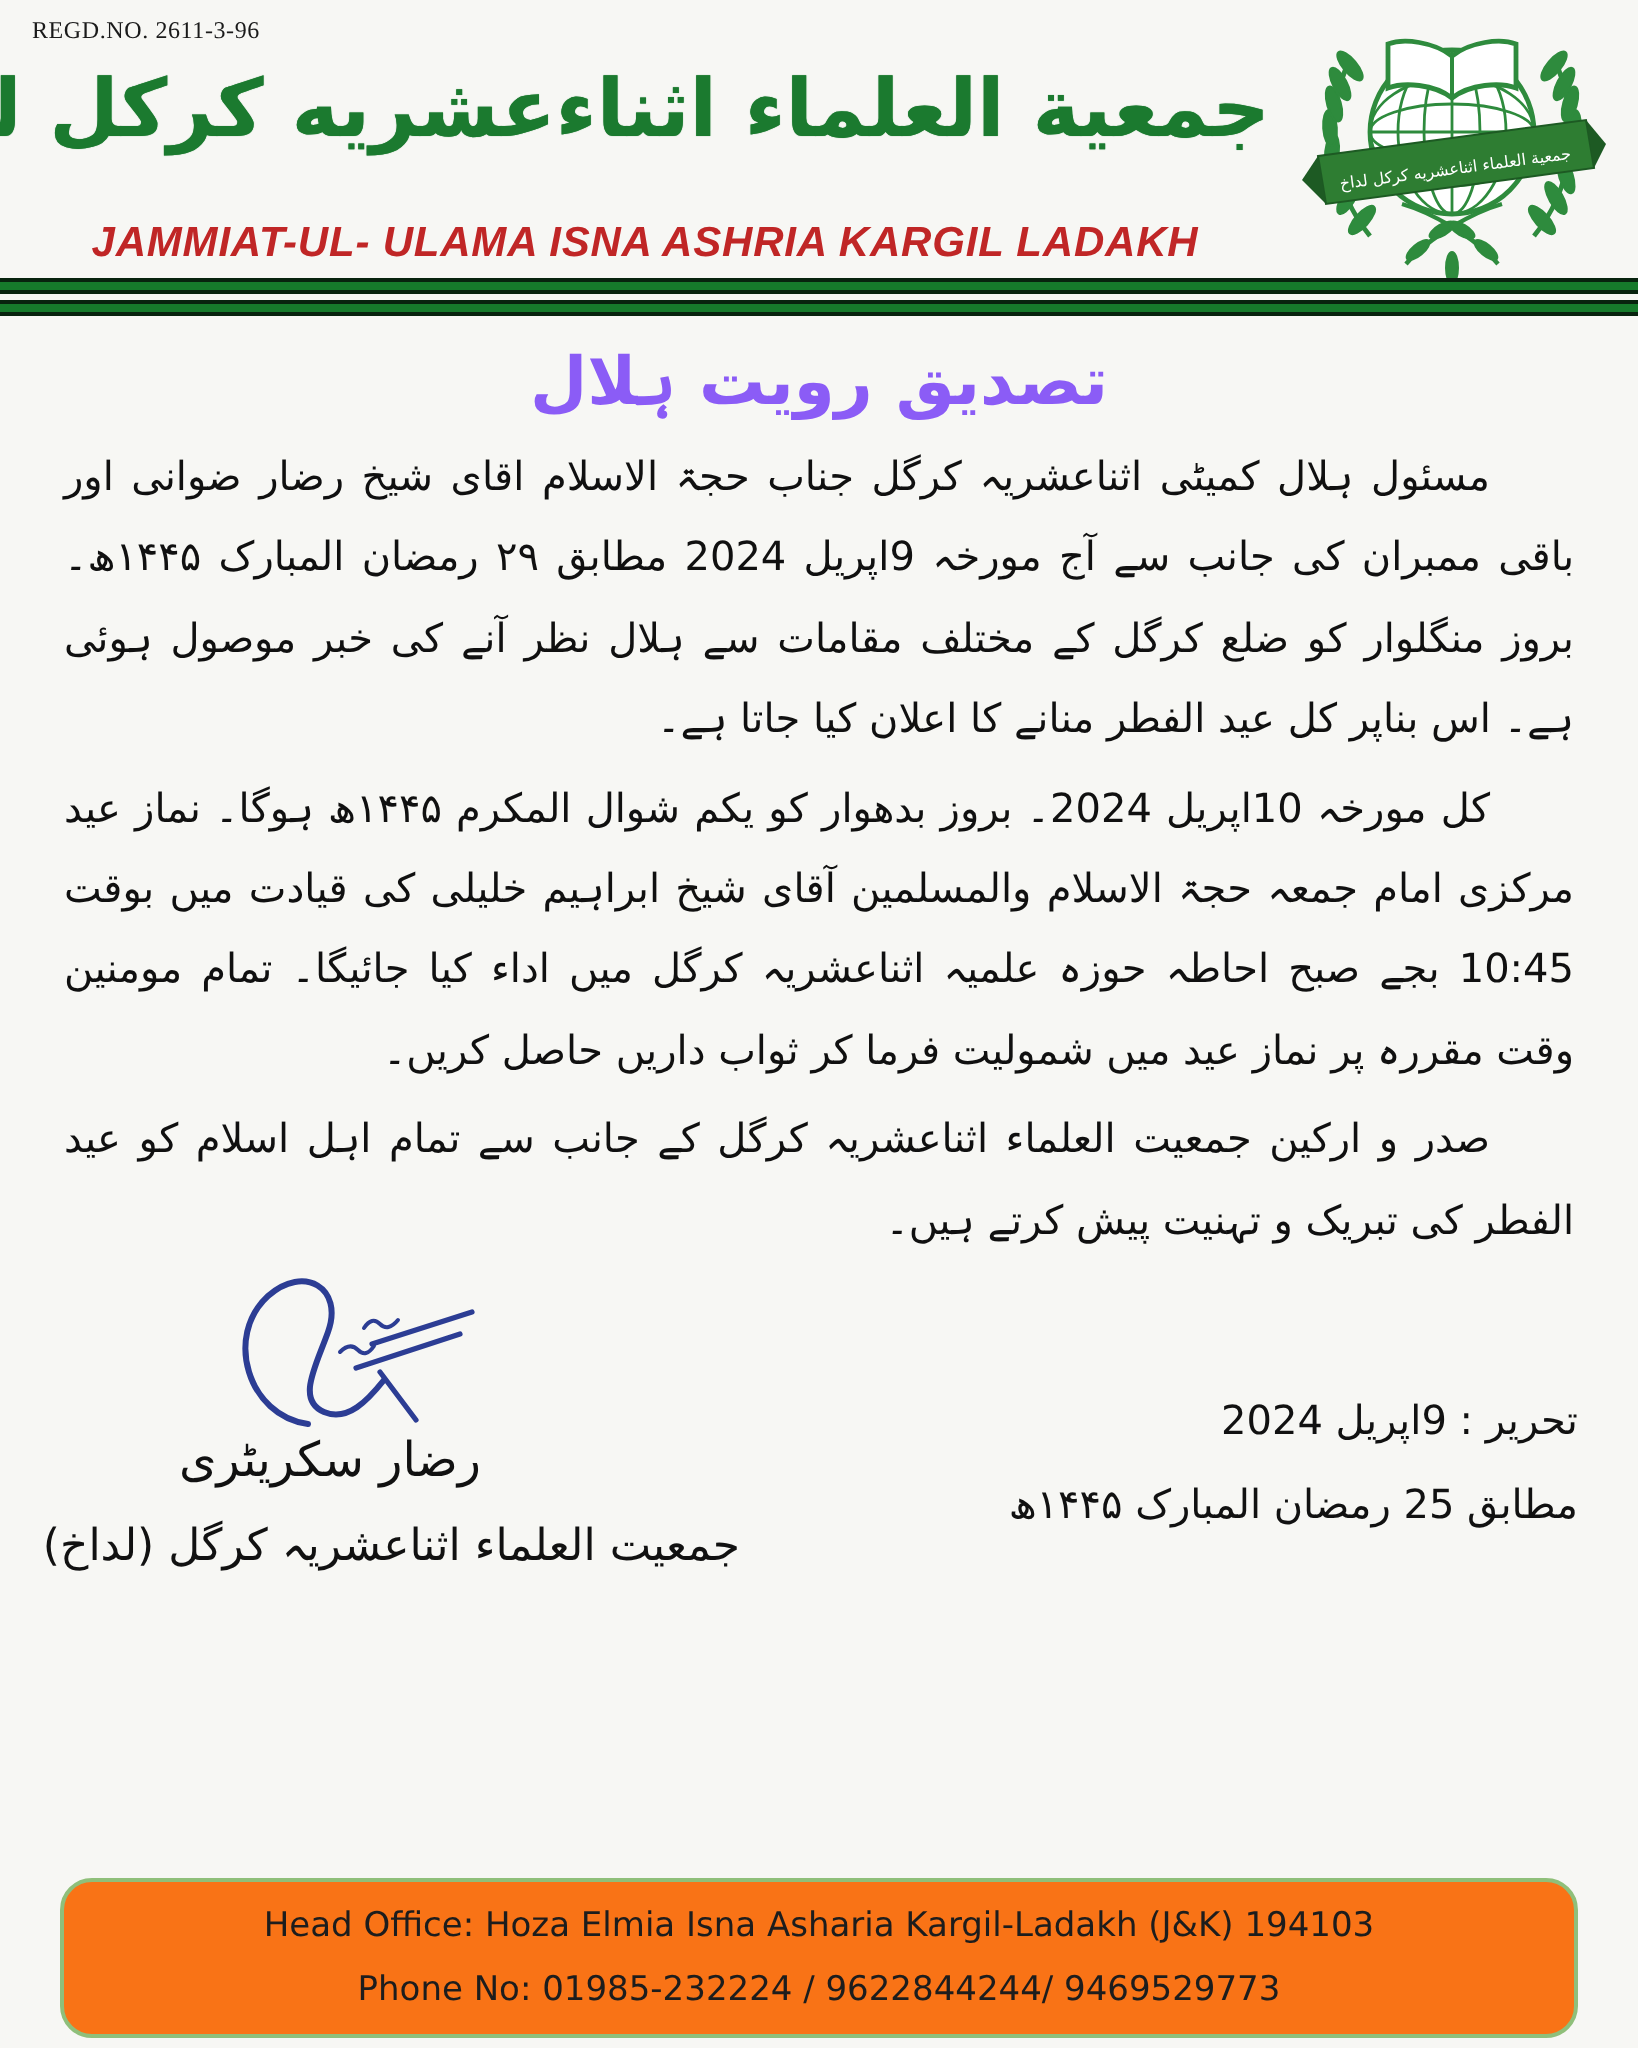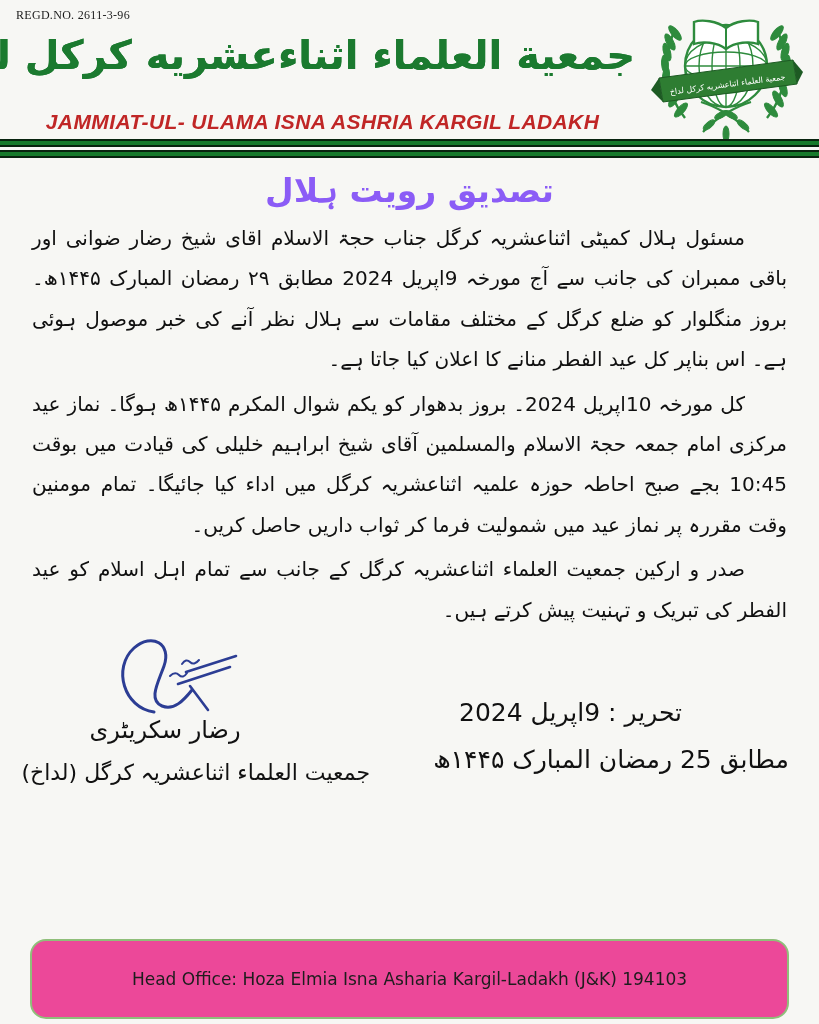--- a/index.html
+++ b/index.html
@@ -21,25 +21,25 @@
   .title{text-align:center;font-size:33px;font-weight:bold;margin:13px 0 8px;direction:rtl;color:#8b5cf6;}
   .body-text{padding:0 32px;direction:rtl;text-align:justify;font-size:20px;line-height:2.02;color:#101010;}
   .body-text p{margin:0 0 4px;text-indent:42px;}
 
   
   .sign-row{display:flex;justify-content:space-between;padding:0 30px;margin-top:2px;}
   .sig-col{width:340px;text-align:center;}
   .sig-img{display:block;margin:0 auto -6px 60px;}
   .sig-role{font-size:24px;direction:rtl;margin-right:70px;}
   .sig-org{font-size:22px;direction:rtl;margin-top:16px;white-space:nowrap;}
-  .date-col{width:330px;direction:rtl;text-align:left;padding-top:64px;font-size:25px;}
+  .date-col{width:330px;direction:rtl;text-align:right;padding-top:64px;font-size:20px;}
   .date-col .line{margin-bottom:18px;white-space:nowrap;}
 
   
-  .footer{position:absolute;left:30px;right:30px;bottom:5px;height:76px;background:#ec4899;border:2px solid #8fbf7a;border-radius:16px;display:flex;flex-direction:column;align-items:center;justify-content:center;gap:12px;font-size:17px;color:#1d1d1d;}
+  .footer{position:absolute;left:30px;right:30px;bottom:5px;height:76px;background:#f97316;border:2px solid #8fbf7a;border-radius:16px;display:flex;flex-direction:column;align-items:center;justify-content:center;gap:12px;font-size:17px;color:#1d1d1d;}
   .footer .line{white-space:nowrap;}
 </style>
 </head>
 <body>
 
 <div class="page">
 
   <div class="header">
     <div class="regd">REGD.NO. 2611-3-96</div>
     <div class="calligraphy">جمعیة العلماء اثناءعشریه کرکل لداخ</div>
@@ -115,15 +115,16 @@
     </div>
 
     <div class="date-col">
       <div class="line">تحریر : 9اپریل 2024</div>
       <div class="line">مطابق 25 رمضان المبارک ۱۴۴۵ھ</div>
     </div>
   </div>
 
   <div class="footer">
     <div class="line">Head Office: Hoza Elmia Isna Asharia Kargil-Ladakh (J&amp;K) 194103</div>
+    <div class="line">Phone No: 01985-232224 / 9622844244/ 9469529773</div>
   </div>
 
 </div>
 
 </body></html>

